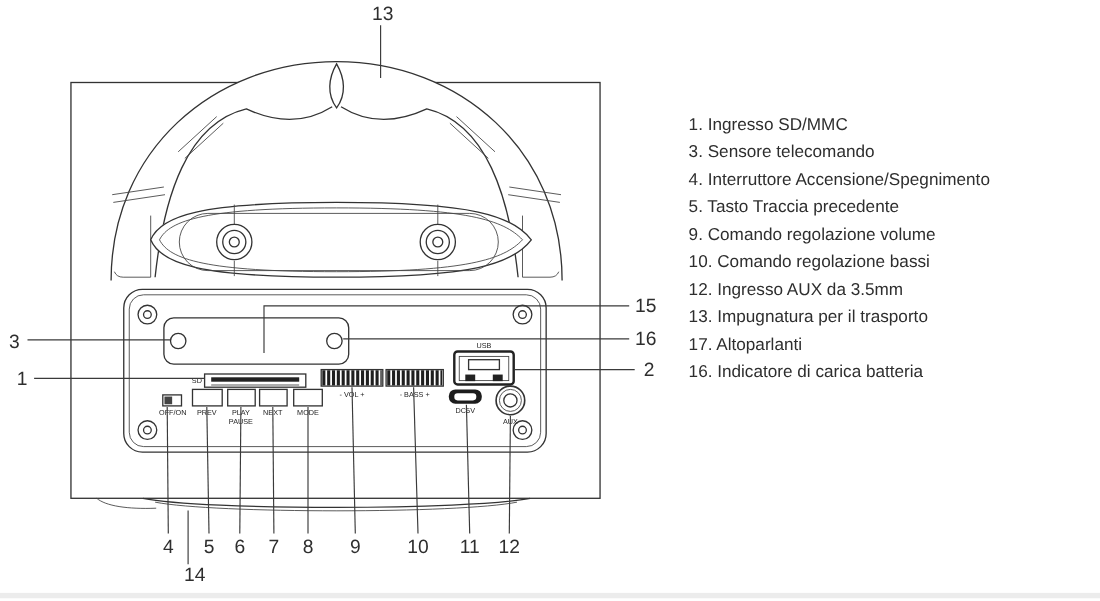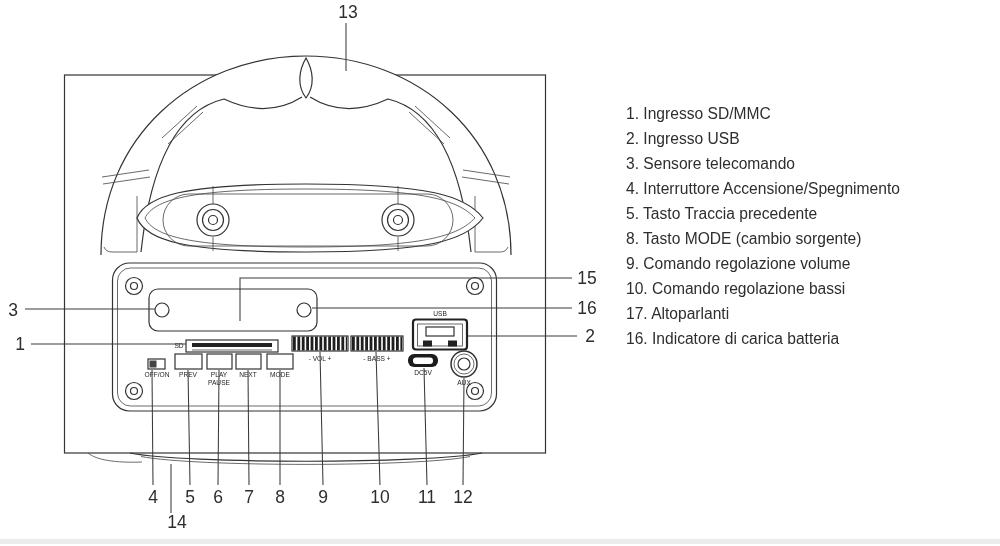--- a/index.html
+++ b/index.html
@@ -211,25 +211,25 @@
       </g>
       <g>
         <path d="M 171 464 L 171 513" class="callout"></path>
         <text x="177" y="528" class="num">14</text>
       </g>
     </g>
   </svg>
 
   <div class="legend">
     <div>1. Ingresso SD/MMC</div>
-    <div>2. Ingresso USB</div>
     <div>3. Sensore telecomando</div>
     <div>4. Interruttore Accensione/Spegnimento</div>
     <div>5. Tasto Traccia precedente</div>
-    <div>8. Tasto MODE (cambio sorgente)</div>
     <div>9. Comando regolazione volume</div>
     <div>10. Comando regolazione bassi</div>
+    <div>12. Ingresso AUX da 3.5mm</div>
+    <div>13. Impugnatura per il trasporto</div>
     <div>17. Altoparlanti</div>
     <div>16. Indicatore di carica batteria</div>
   </div>
 
   <div class="footer-bar"></div>
 </div>
 
 </body></html>

